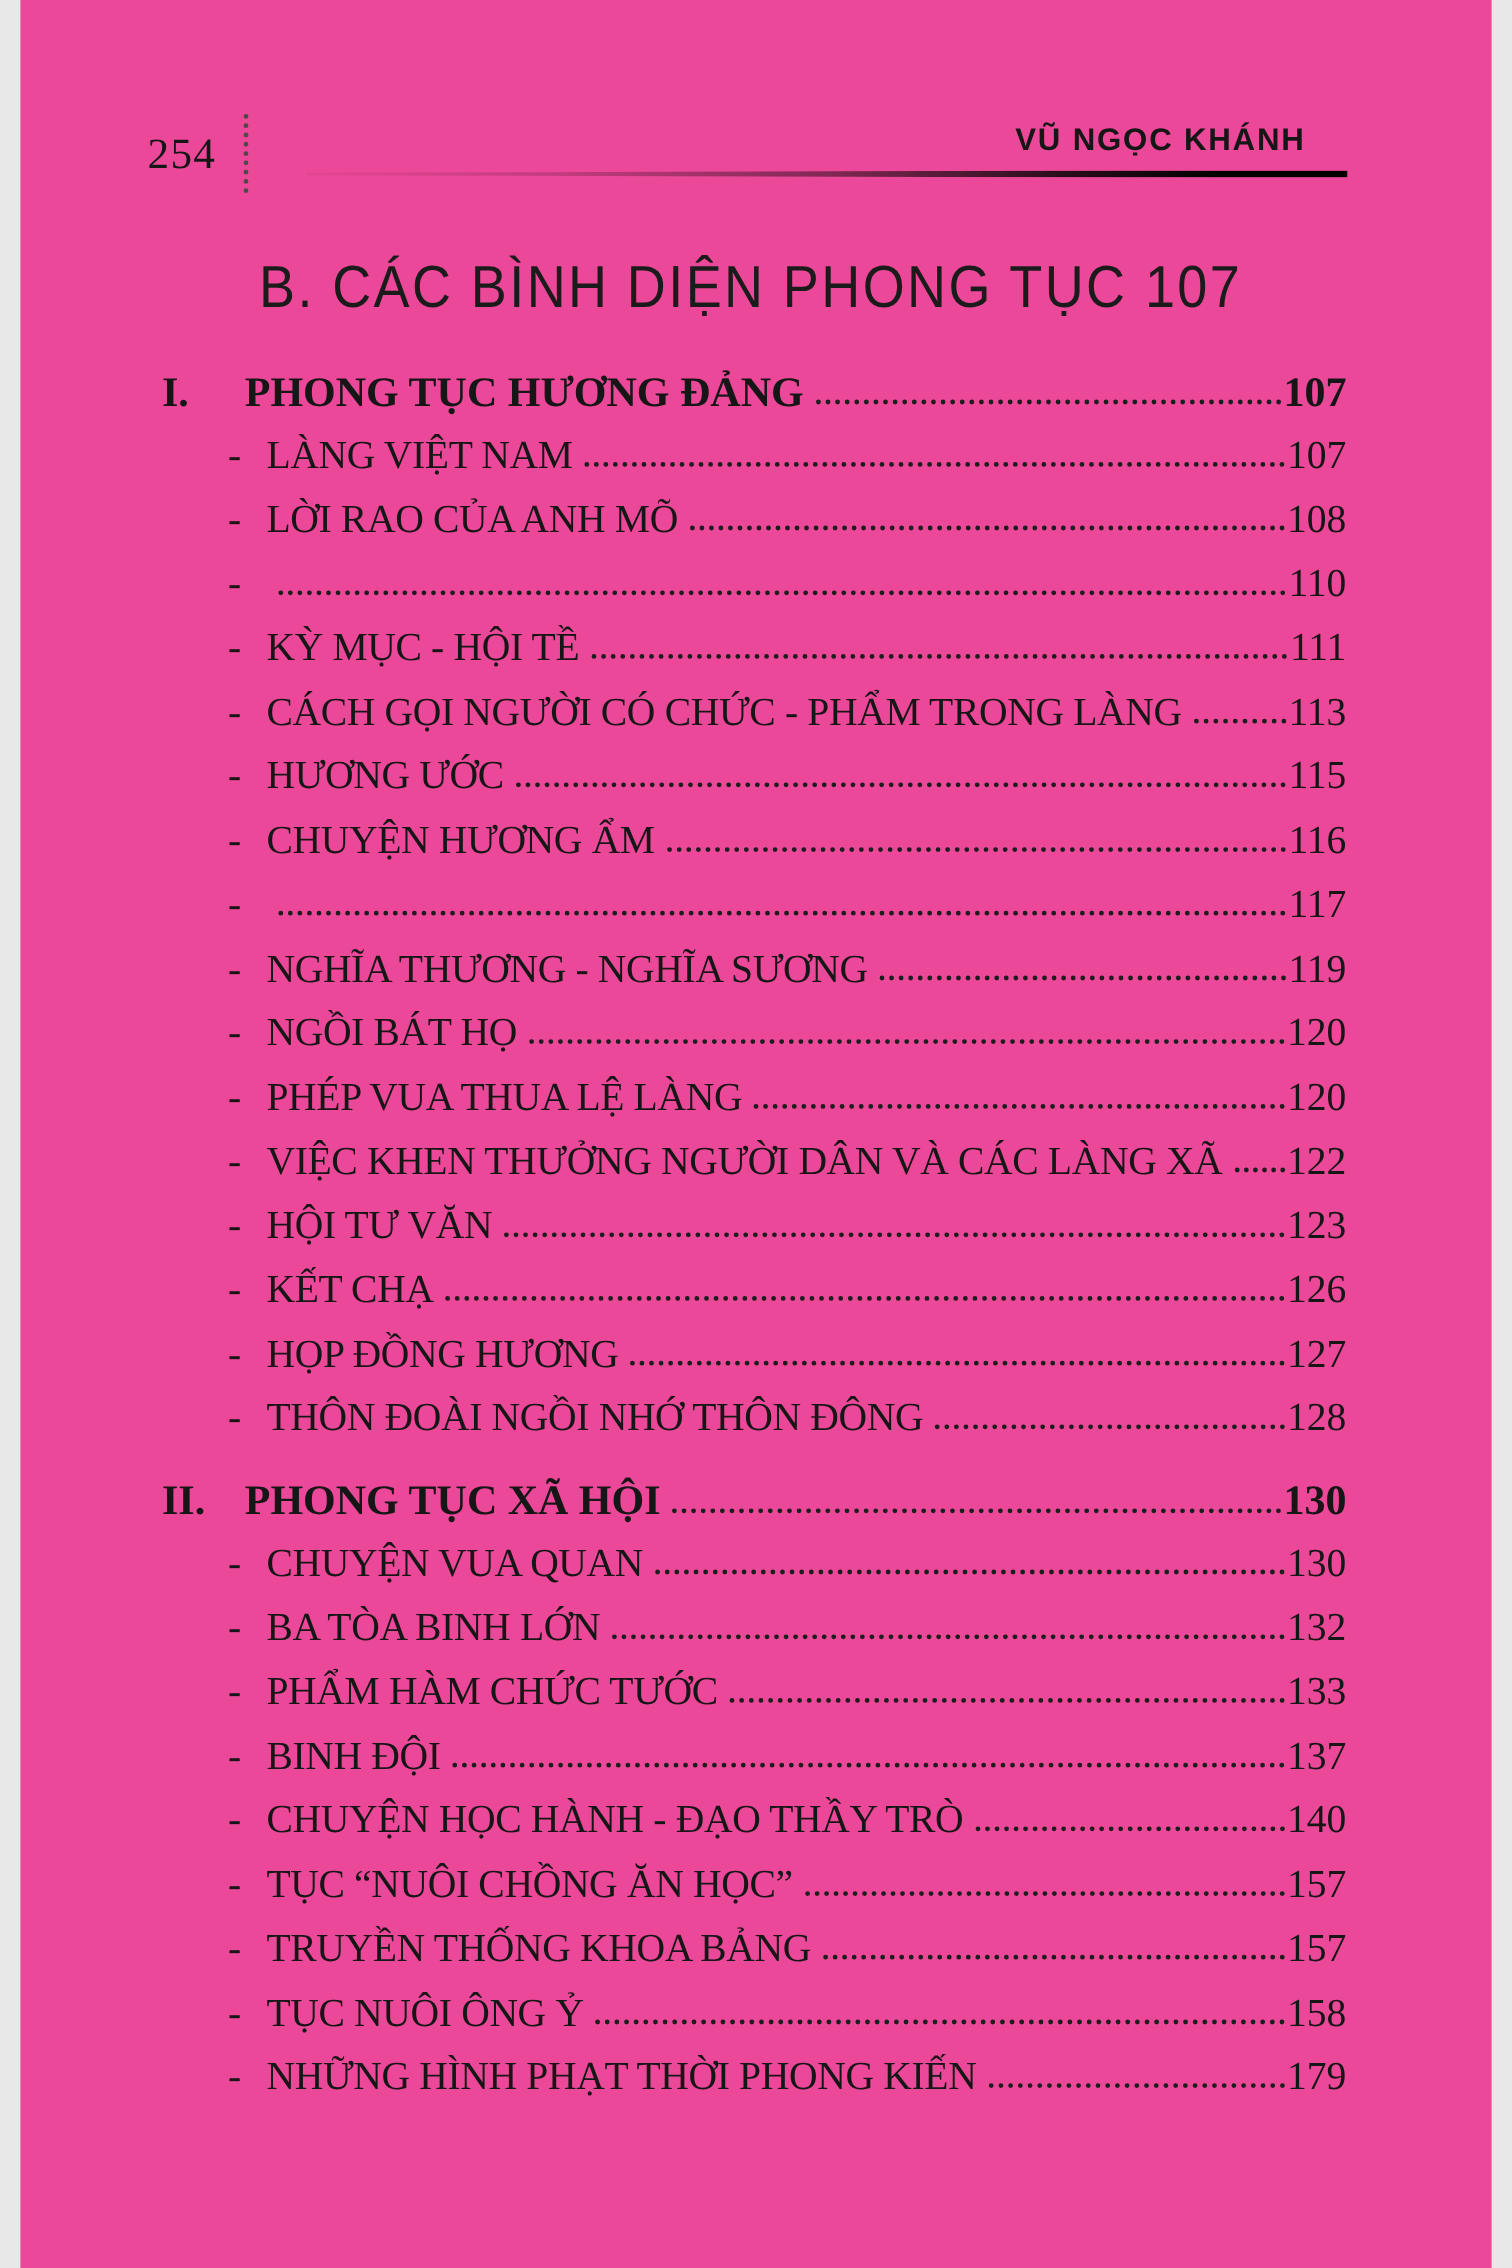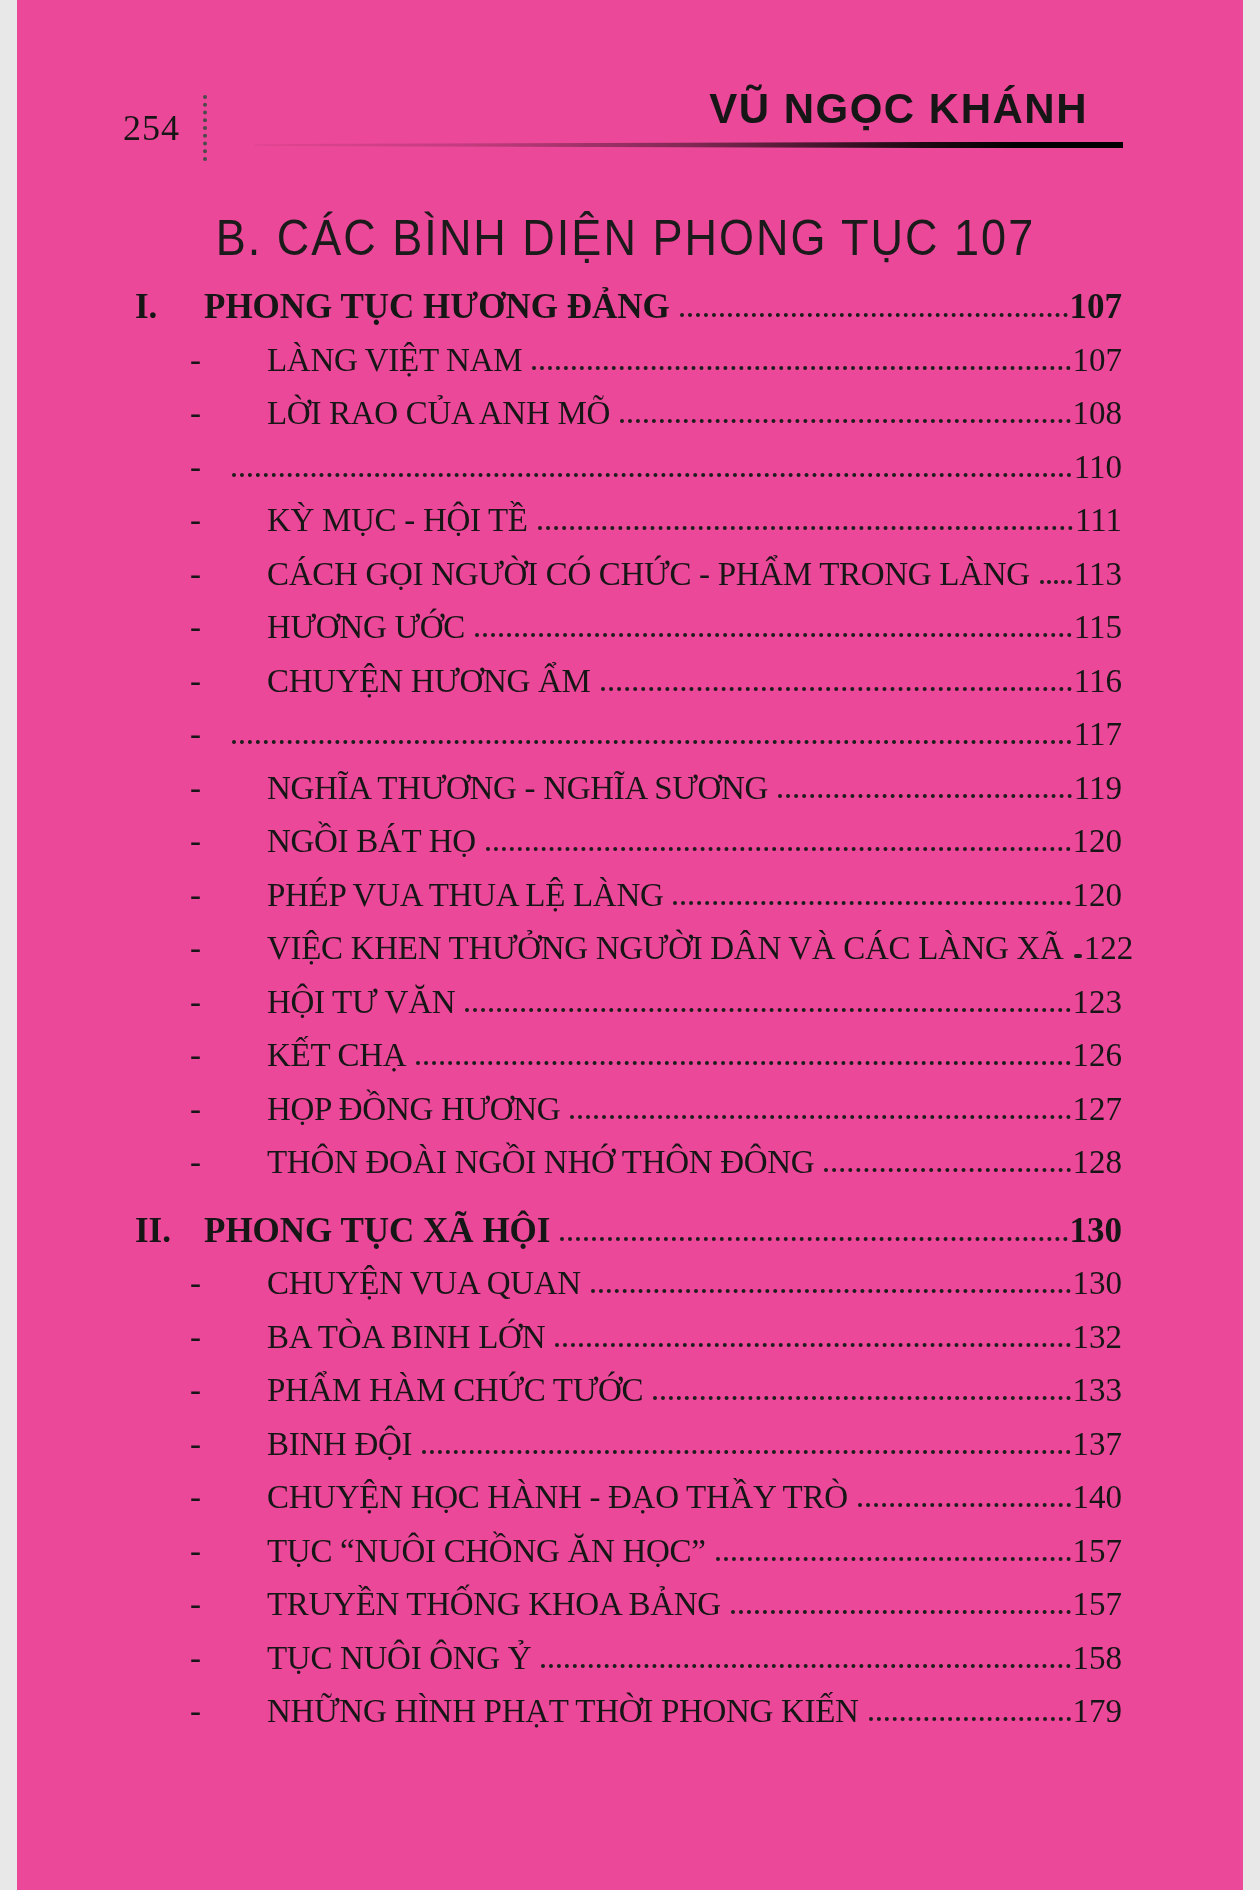--- a/index.html
+++ b/index.html
@@ -11,23 +11,23 @@
   
   .folio{
     position:absolute;left:106px;top:110px;
     font-size:36px;line-height:1;letter-spacing:1px;
   }
   .bead-line{
     position:absolute;left:186px;top:95px;height:66px;width:0;
     border-left:4px dotted #4b4b4b;
   }
   .running-head{
-    position:absolute;right:155px;top:88px;
+    position:absolute;right:155px;top:103px;
     font-family:"Liberation Sans", sans-serif;font-weight:700;
-    font-size:42px;line-height:1;letter-spacing:1.5px;
+    font-size:26px;line-height:1;letter-spacing:1.5px;
   }
   .head-rule{
     position:absolute;left:238px;top:142px;width:868px;height:6px;
     background:linear-gradient(90deg,
       rgba(0,0,0,0.04), rgba(0,0,0,0.18) 25%,
       rgba(0,0,0,0.45) 50%, rgba(0,0,0,0.82) 72%, #000 88%);
     clip-path:polygon(0 34%, 78% 0, 100% 0, 100% 100%, 78% 100%, 0 66%);
   }
   
   .title{
@@ -41,27 +41,27 @@
   .toc{position:absolute;left:112px;top:280px;width:993px;}
   .toc-section + .toc-section{margin-top:14px;}
   .toc-row{
     display:flex;align-items:baseline;
     height:53.5px;line-height:53.5px;font-size:33px;
   }
   .section-row{font-weight:700;font-size:35px;}
   .numeral{flex:none;width:75px;padding-left:6px;box-sizing:border-box;}
   .bullet{flex:none;width:32px;margin-left:61px;}
   .label{flex:none;white-space:nowrap;}
-  .entry-row .label{letter-spacing:-0.3px;margin-left:45px;}
+  .entry-row .label{letter-spacing:-0.3px;}
   .dots{
     flex:1 1 0;min-width:8px;align-self:baseline;
     border-bottom:4px dotted #1d1d1d;
     margin:0 2px 0 10px;position:relative;top:-1px;
   }
-  .pagenum{flex:none;}
+  .pagenum{flex:none;margin-top:20px;}
 </style>
 </head>
 <body>
 
 <div class="page">
 
   <span class="folio">254</span>
   <span class="bead-line"></span>
   <span class="running-head">VŨ NGỌC KHÁNH</span>
   <div class="head-rule"></div>

